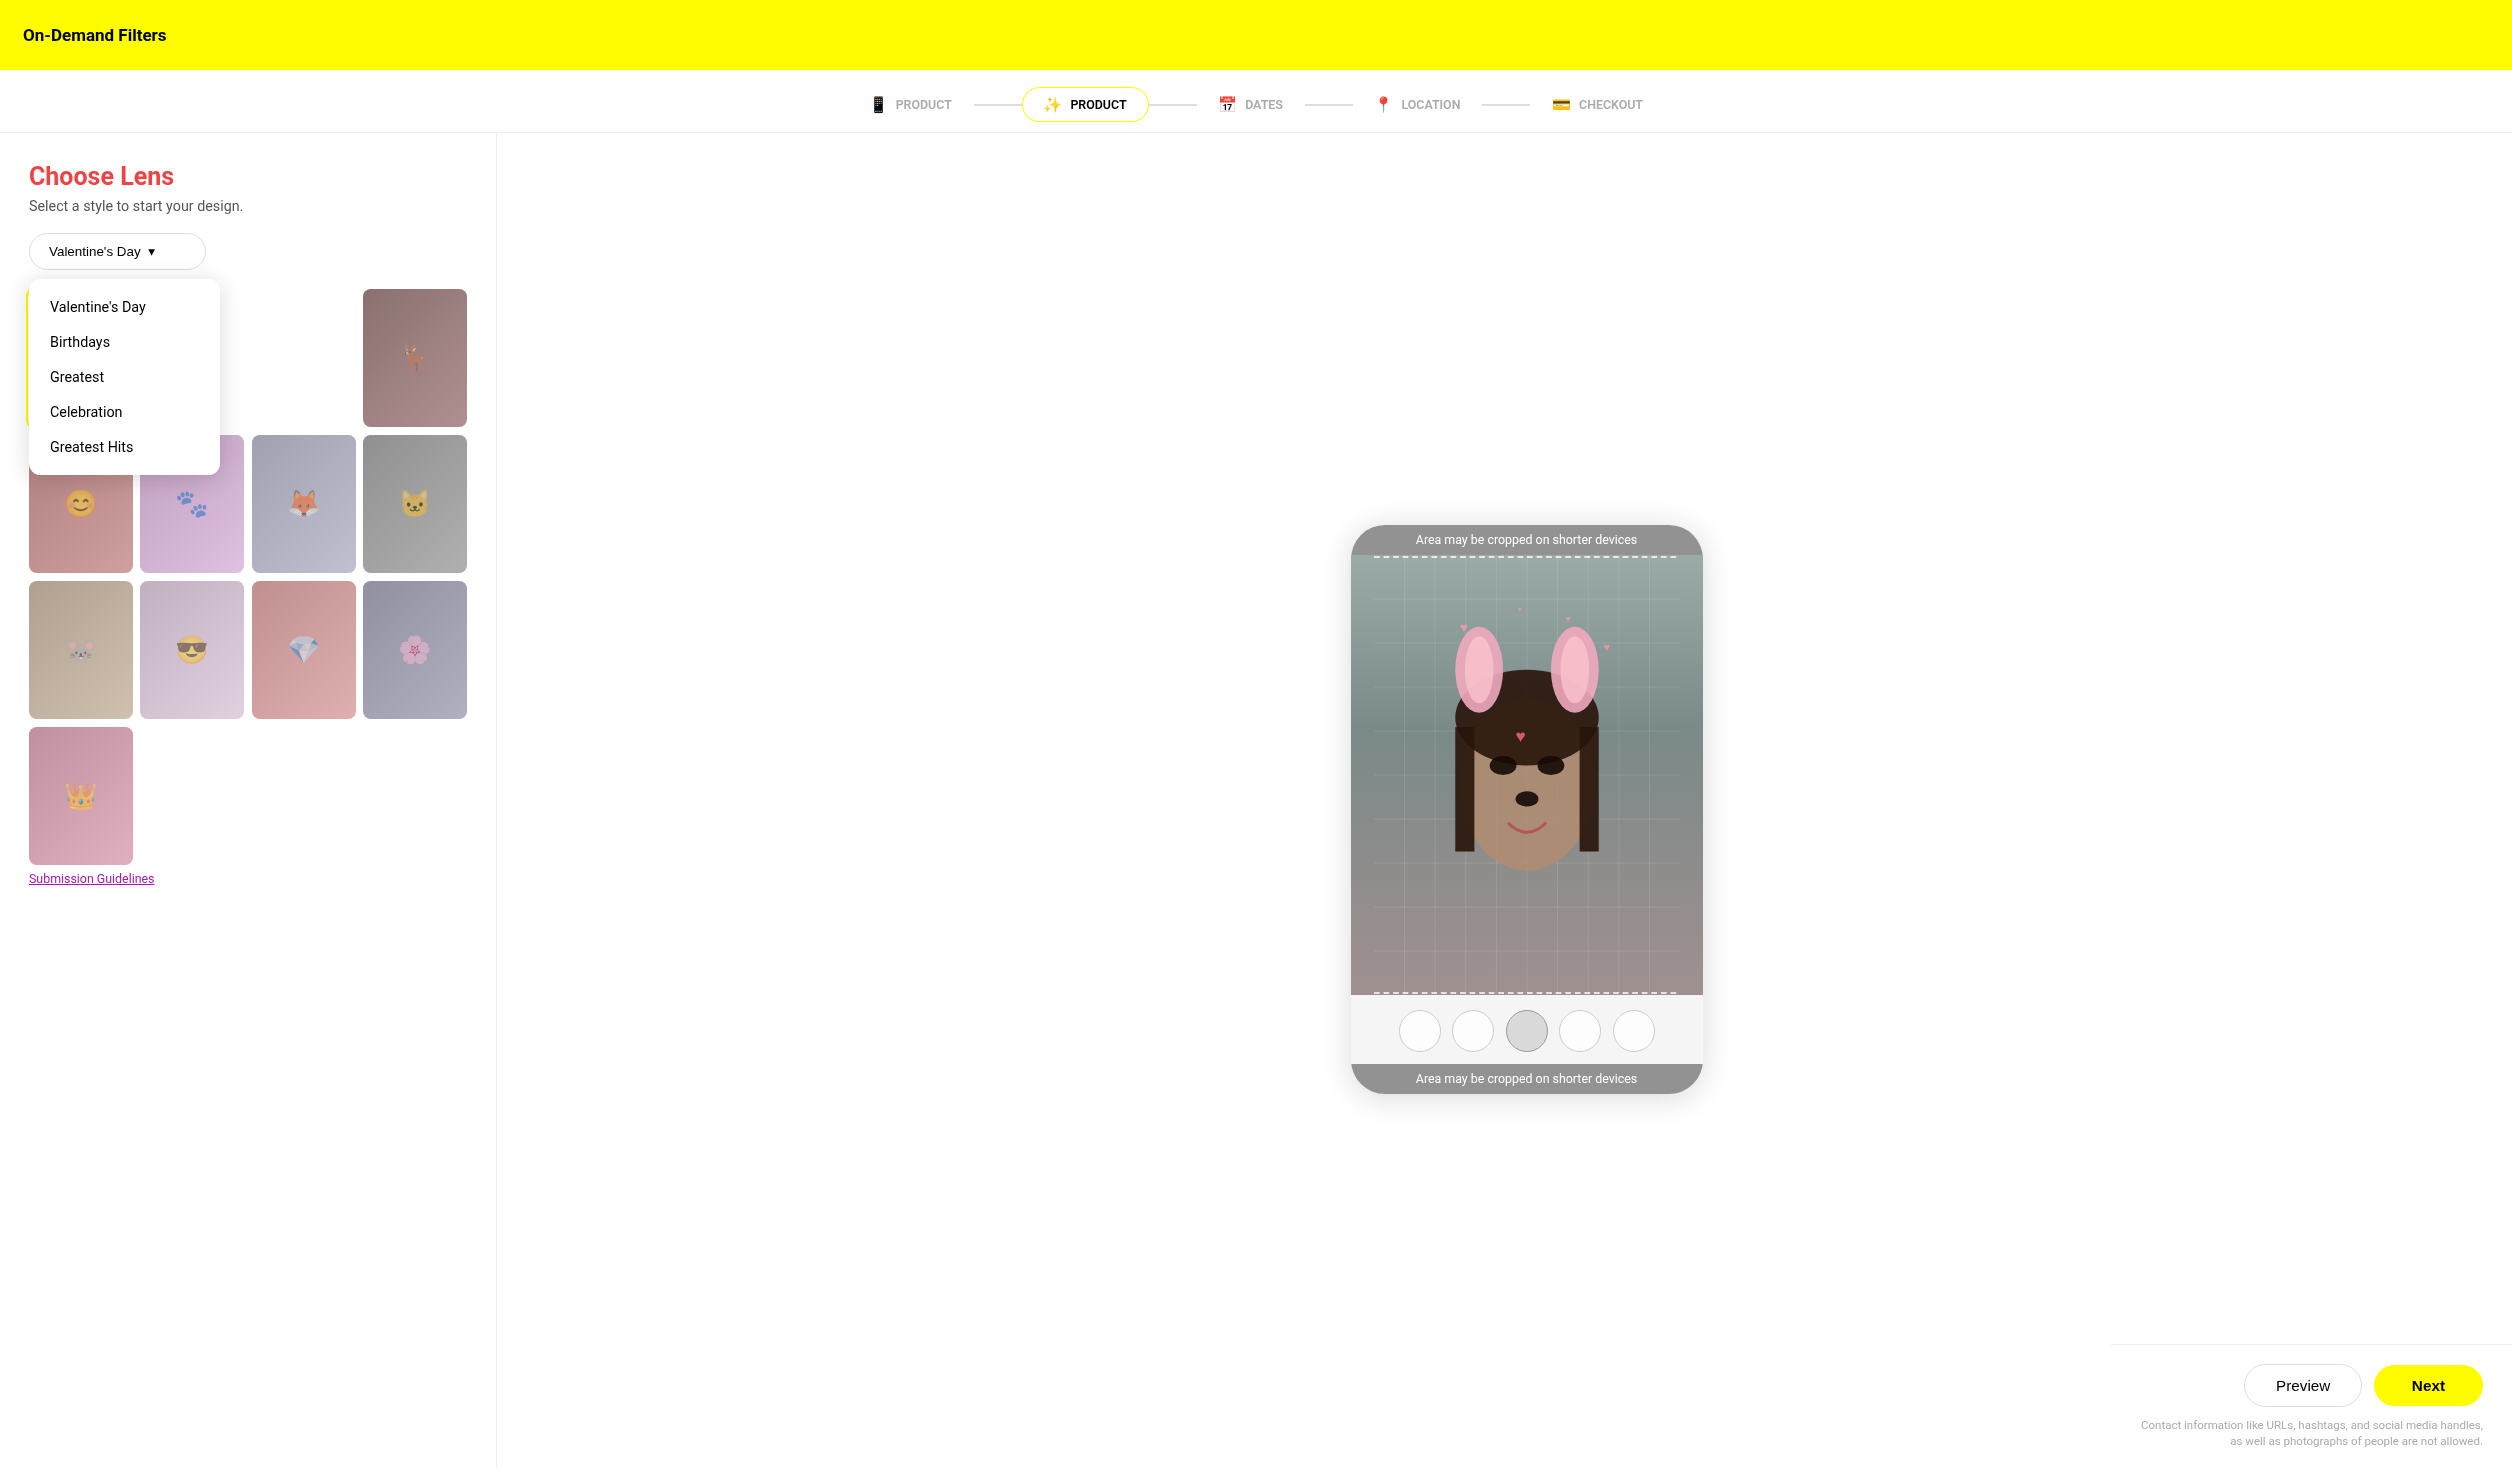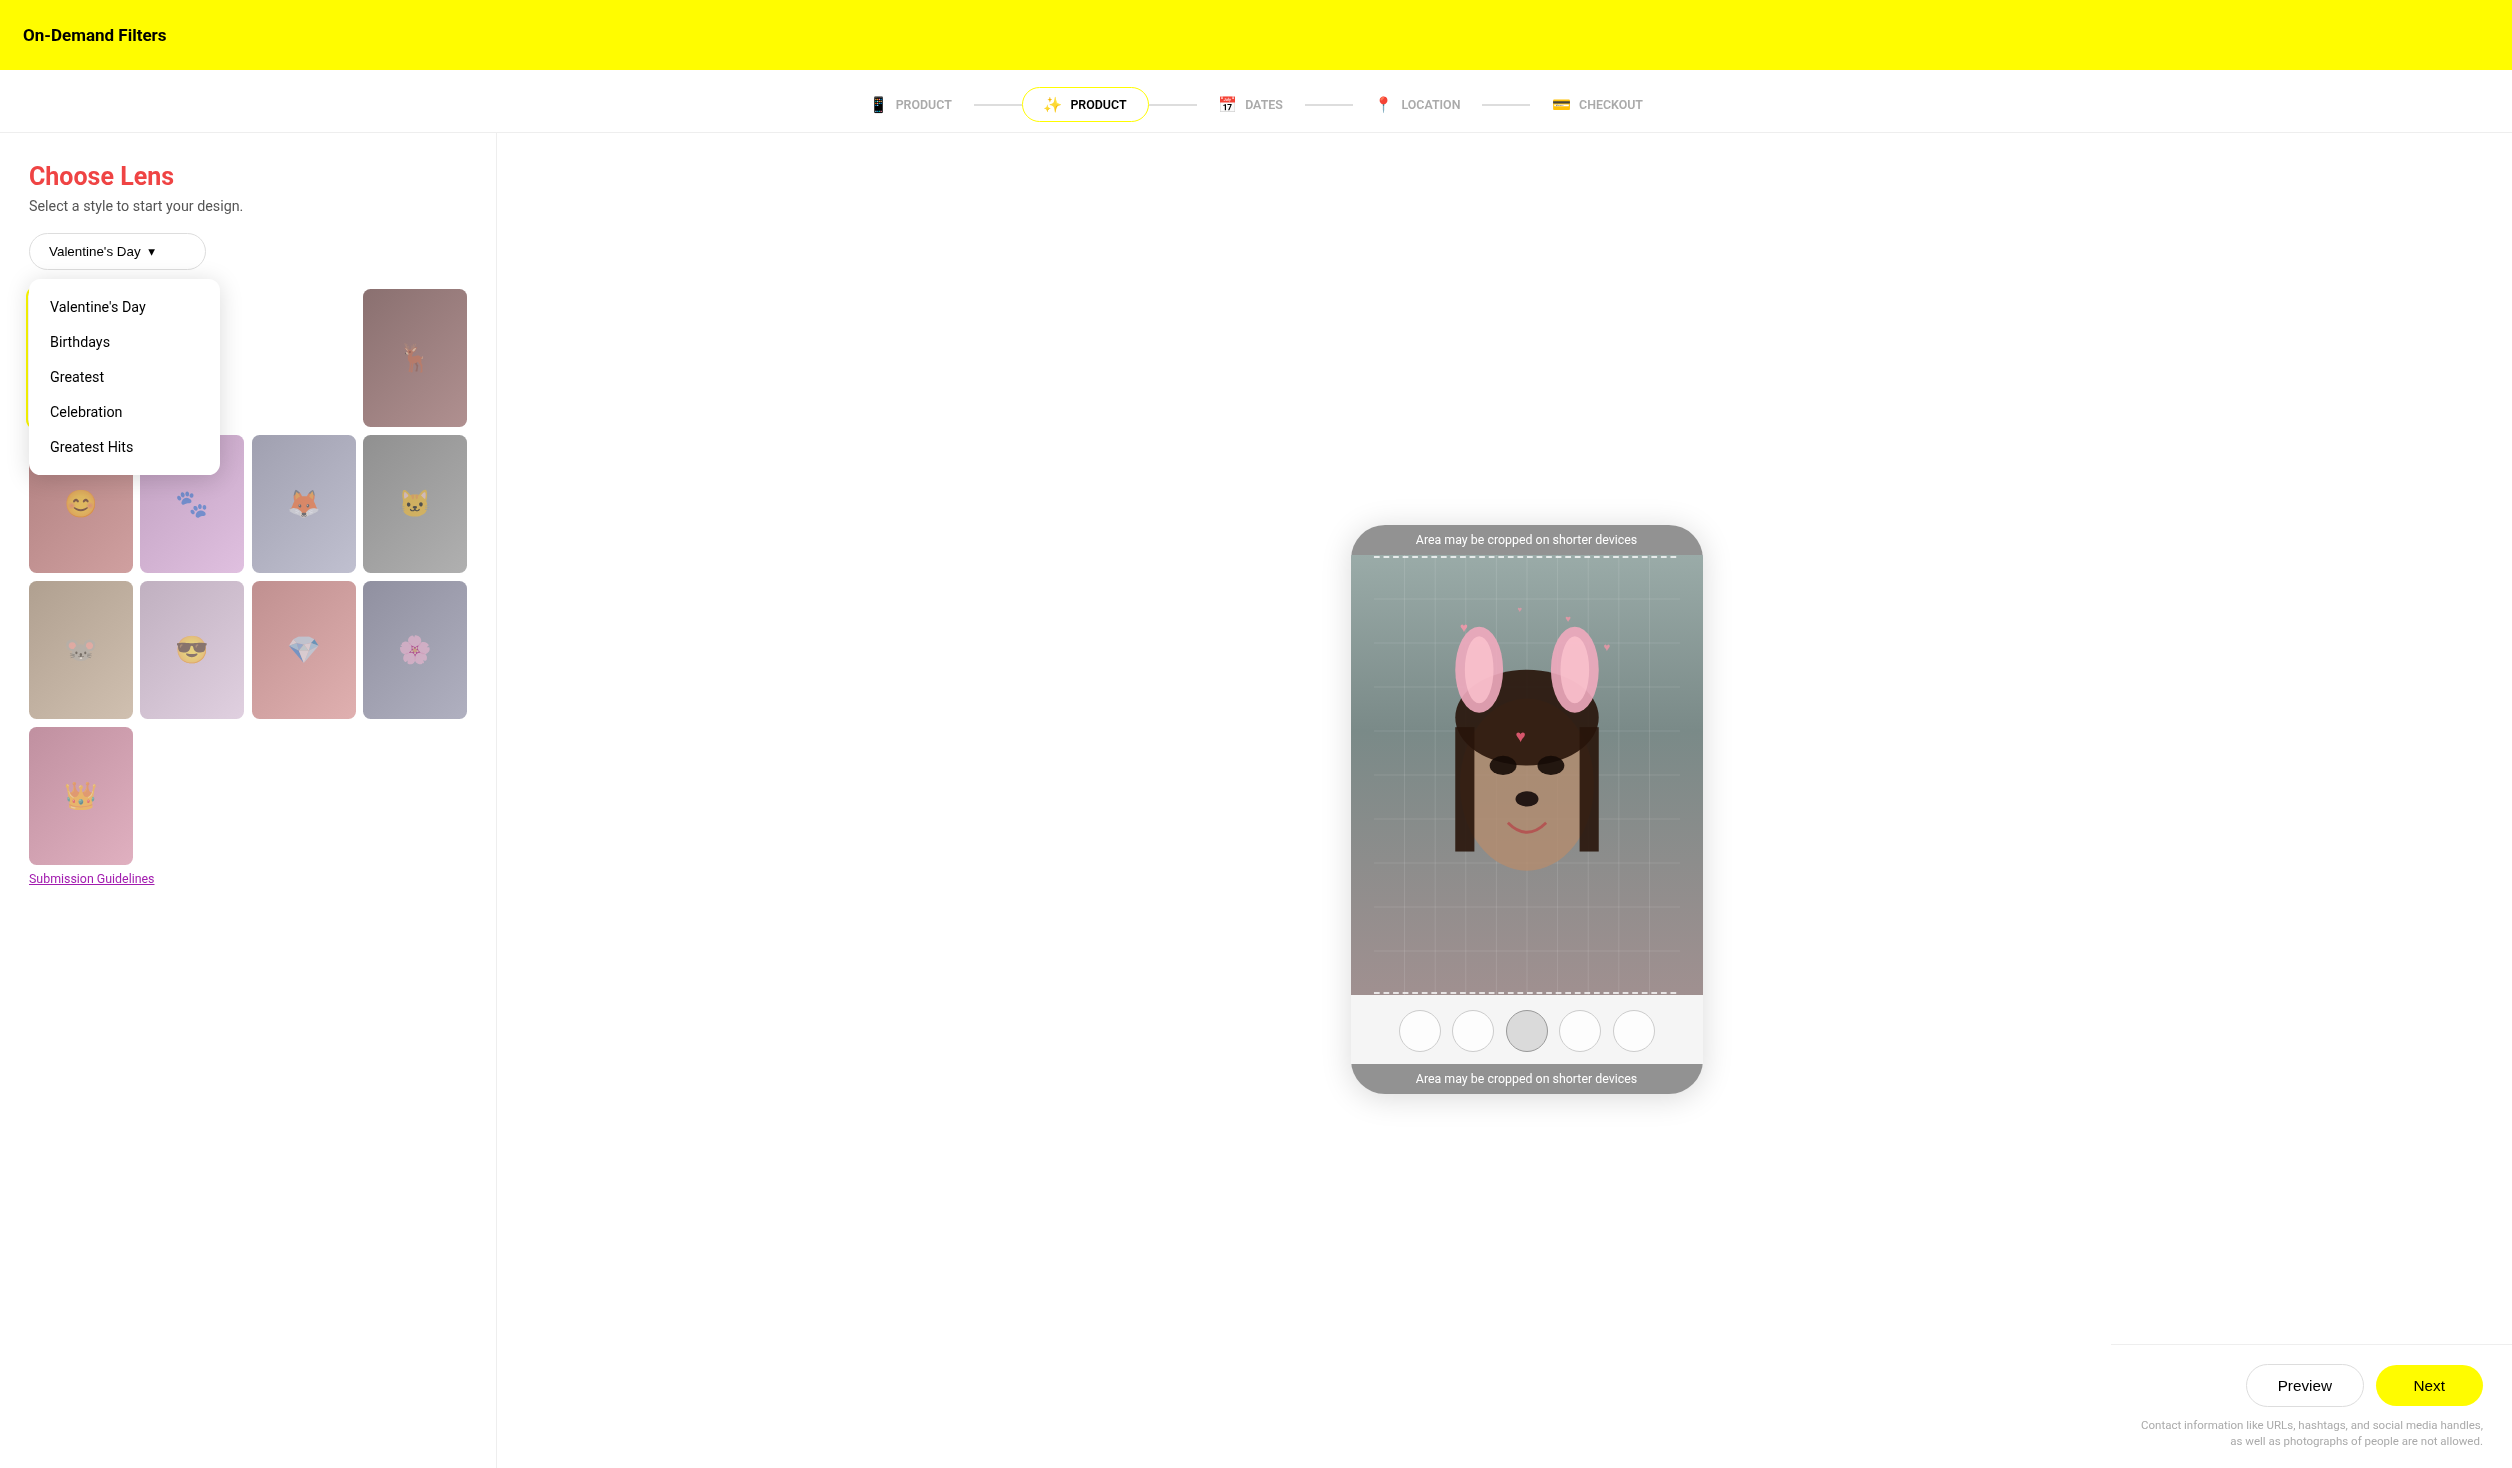--- a/index.html
+++ b/index.html
@@ -290,21 +290,21 @@
       font-weight: 500;
       background: #fff;
       cursor: pointer;
     }
     .next-btn {
       background: #FFFC00;
       border: none;
       border-radius: 48px;
       padding: 11.5px 38px;
       font-size: 15.3px;
-      font-weight: 400;
+      font-weight: 700;
       cursor: pointer;
     }
     .disclaimer {
       font-size: 11.5px;
       color: #aaa;
       text-align: right;
       line-height: 1.4;
     }
     .info-icon {
       position: absolute;

